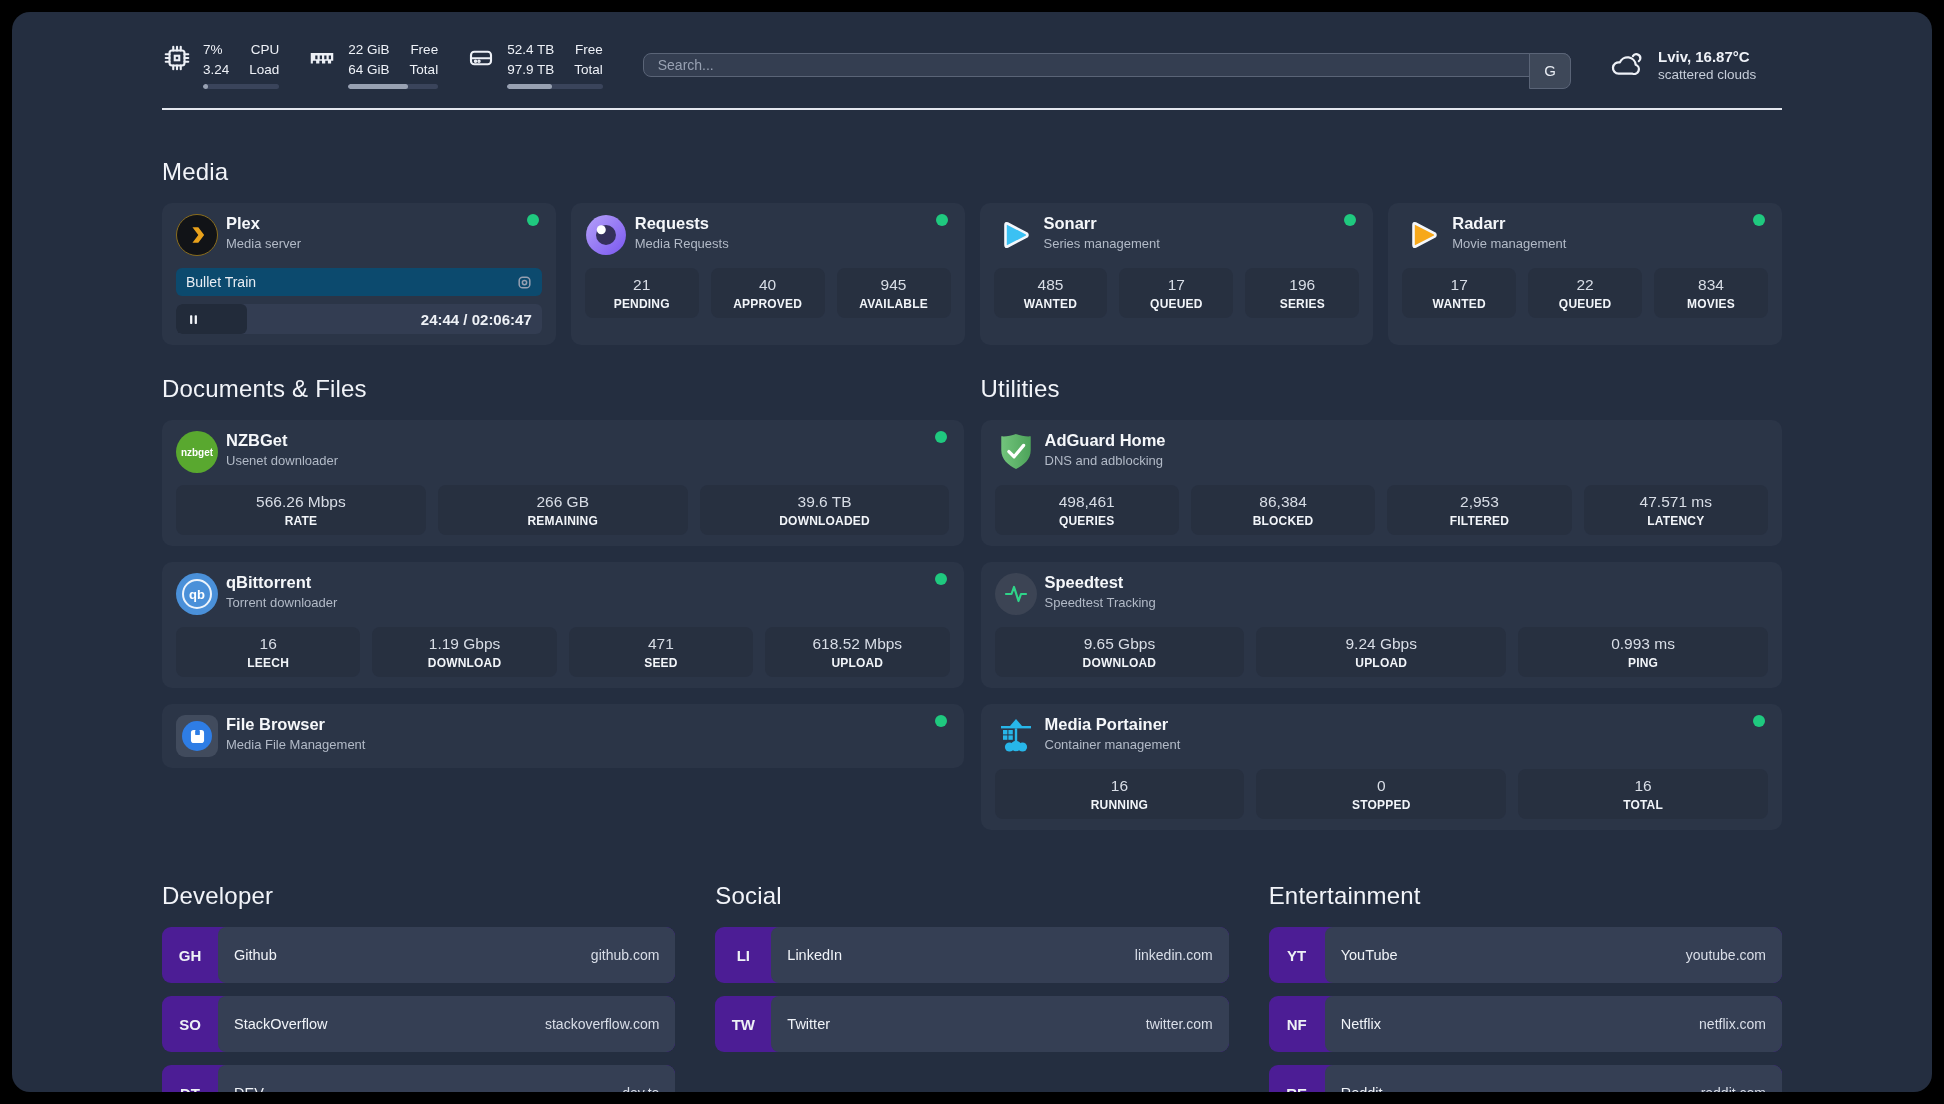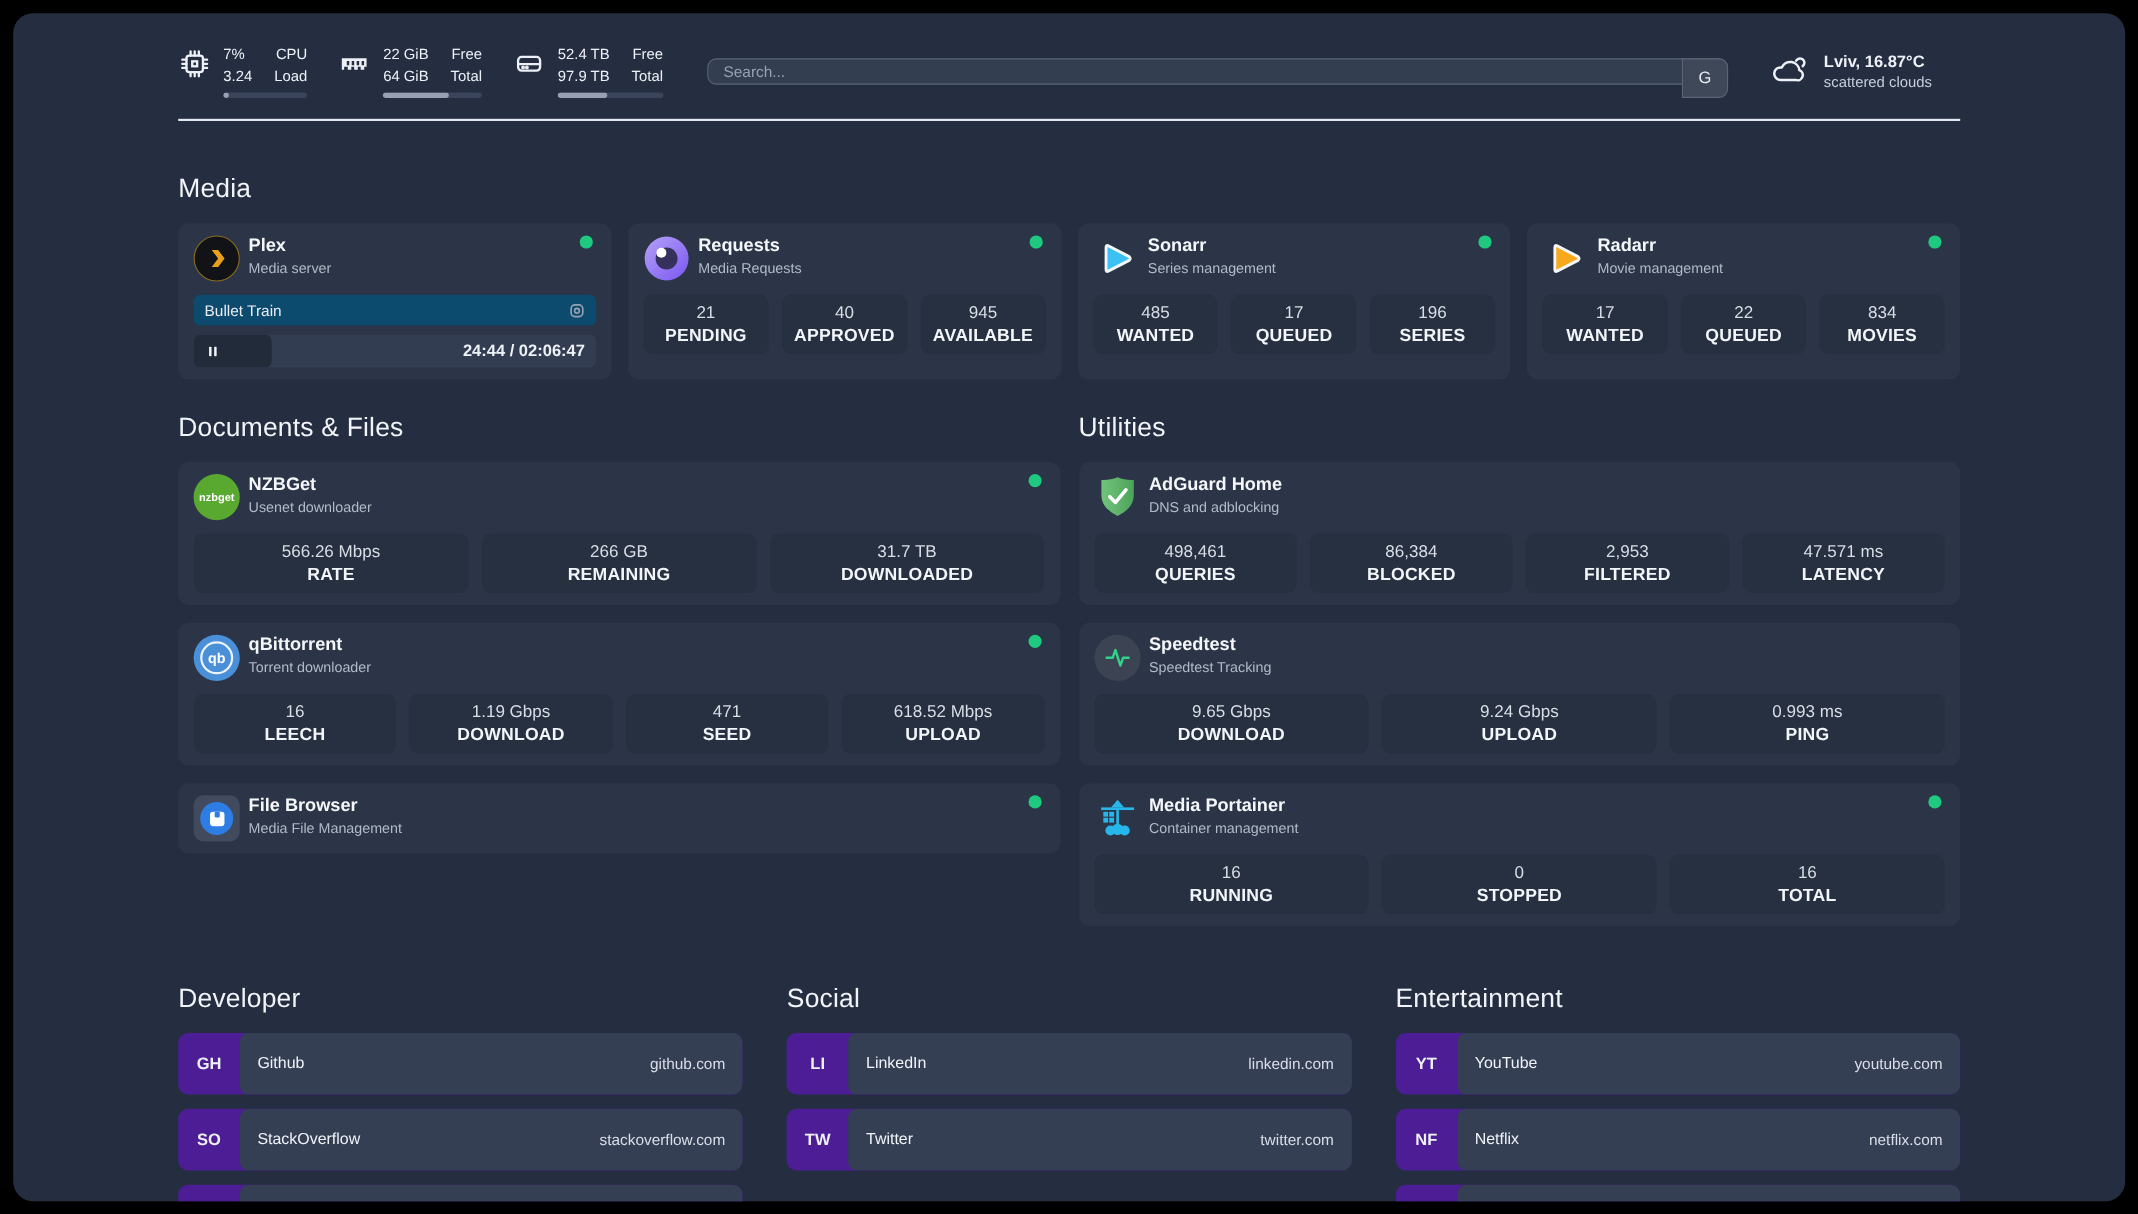--- a/index.html
+++ b/index.html
@@ -38,21 +38,21 @@
   .card-head { display:flex; gap:8px; }
   .logo { width:42px; height:42px; flex:none; display:flex; align-items:center; justify-content:center; }
   .titles { flex:1; min-width:0; }
   .app-name { font-size:16.5px; font-weight:600; color:#f5f7fa; }
   .app-desc { font-size:13px; color:#b2bac7; margin-top:3px; }
   .dot { width:12px; height:12px; border-radius:50%; background:#1fc97f; margin-right:3px; flex:none; }
 
   .stats { display:flex; gap:12px; margin-top:12px; }
   .tile { flex:1; background:#273040; border-radius:8px; text-align:center; padding:8px 4px 7px; }
   .tile-value { font-size:15.5px; color:#d8dde6; }
-  .tile-label { font-size:16px; font-weight:700; color:#f2f5f9; margin-top:3px; letter-spacing:.2px; }
+  .tile-label { font-size:12px; font-weight:700; color:#f2f5f9; margin-top:3px; letter-spacing:.2px; }
 
   
   .np-title { display:flex; align-items:center; justify-content:space-between; background:#0c4a6e; border-radius:6px; padding:6px 10px; margin-top:12px; font-size:14px; color:#e9edf3; }
   .np-progress { position:relative; background:#333d52; border-radius:6px; margin-top:8px; height:30px; display:flex; align-items:center; overflow:hidden; }
   .np-elapsed { position:absolute; left:0; top:0; bottom:0; background:#222b3a; border-radius:6px; }
   .np-pause { position:relative; z-index:1; color:#f2f5f9; padding:0 0 0 10px; display:flex; align-items:center; cursor:pointer; }
   .np-time { position:relative; z-index:1; margin-left:auto; padding-right:10px; font-size:15px; font-weight:700; color:#eef1f6; }
 
   .two-col { display:grid; grid-template-columns:1fr 1fr; gap:17px; margin-top:30px; }
   .two-col h2 { margin-bottom:17px; }
@@ -337,21 +337,21 @@
           <div class="stats">
             <div class="tile">
               <div class="tile-value">566.26 Mbps</div>
               <div class="tile-label">RATE</div>
             </div>
             <div class="tile">
               <div class="tile-value">266 GB</div>
               <div class="tile-label">REMAINING</div>
             </div>
             <div class="tile">
-              <div class="tile-value">31.7 TB</div>
+              <div class="tile-value">39.6 TB</div>
               <div class="tile-label">DOWNLOADED</div>
             </div>
           </div>
         </div>
 
         <div class="card">
           <div class="card-head">
             <div class="logo qb-logo">
               <span class="qb-inner">qb</span>
             </div>

